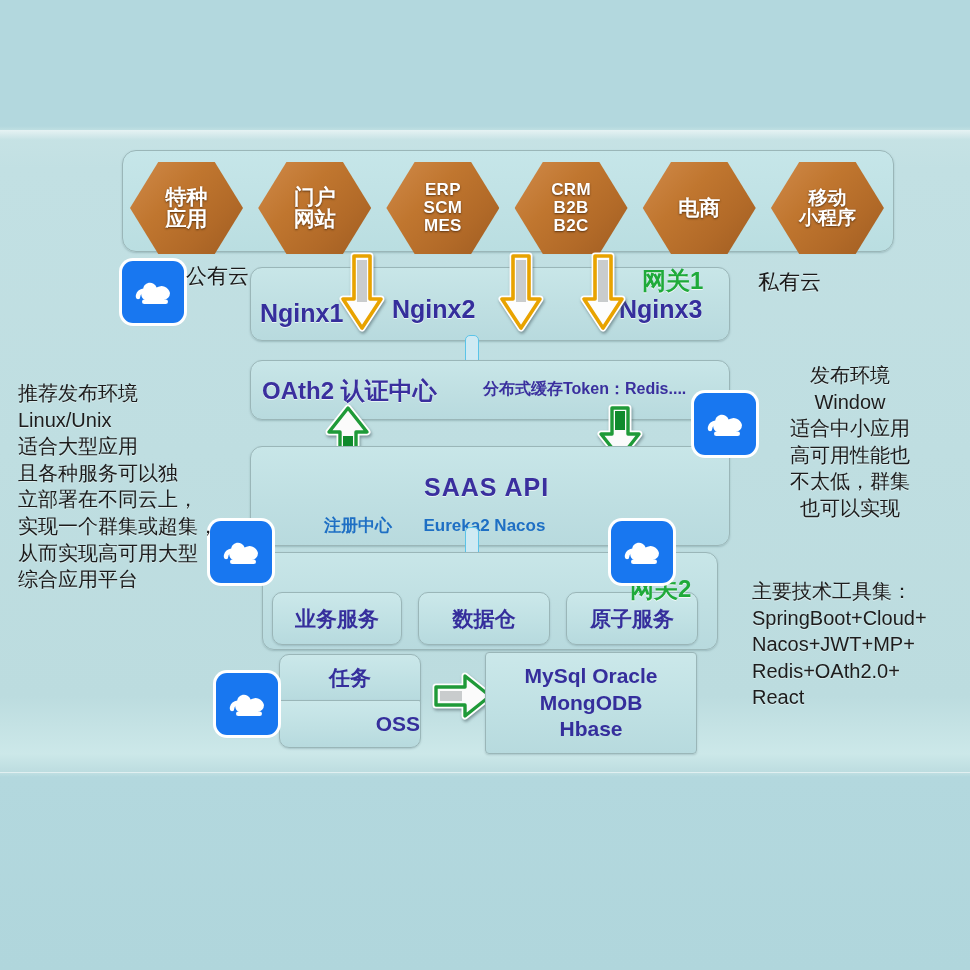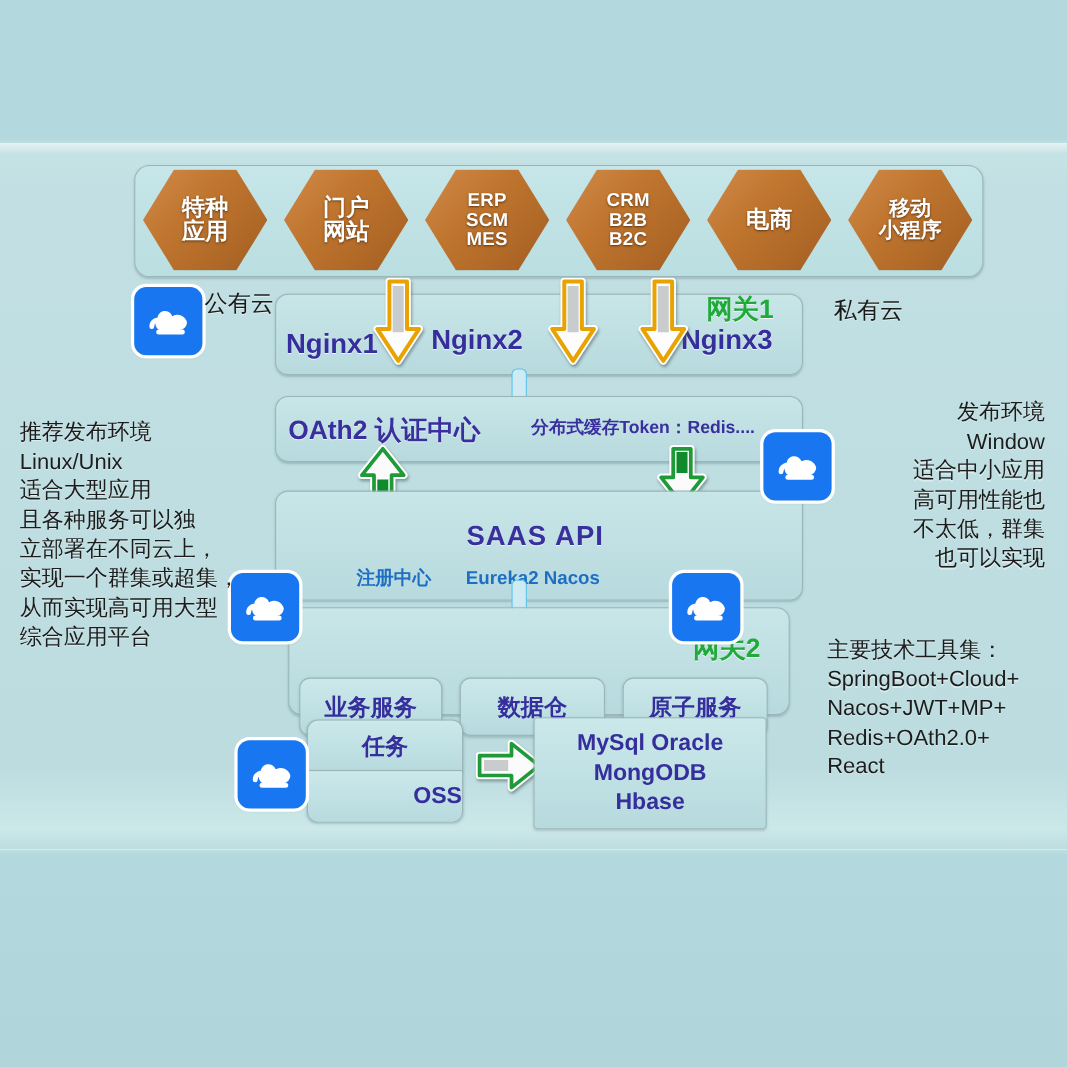--- a/index.html
+++ b/index.html
@@ -21,21 +21,21 @@
     background:linear-gradient(180deg,rgba(255,255,255,.55),rgba(255,255,255,0));}
 
   
   .box{position:absolute;border:1.4px solid #9ab6b8;border-radius:12px;
     background:linear-gradient(180deg,#c8e6e8 0%,#bfdfe2 55%,#b8dade 100%);
     box-shadow:0 1px 2px rgba(90,120,125,.35);}
 
   
   #appsRow{left:122px;top:150px;width:770px;height:100px;border-radius:14px;
     background:linear-gradient(180deg,#c6e6e9 0%,#bfe1e4 60%,#badee1 100%);}
-  .hexrow{position:absolute;left:122px;top:150px;width:770px;height:100px;
+  .hexrow{position:absolute;left:122px;top:150px;width:770px;height:116px;
     display:flex;align-items:center;justify-content:space-between;padding:0 8px;box-sizing:border-box;}
   .hex{position:relative;width:113px;height:92px;
     background:linear-gradient(135deg,#d08a4a 0%,#c0762f 38%,#b26a28 70%,#a05d22 100%);
     clip-path:polygon(25% 0%,75% 0%,100% 50%,75% 100%,25% 100%,0% 50%);
     display:flex;align-items:center;justify-content:center;
     filter:drop-shadow(0 1px 2px rgba(60,40,20,.45));}
   .hex span{color:#fff;font-weight:bold;text-align:center;line-height:1.05;
     text-shadow:0 1px 2px rgba(80,45,15,.9);}
   .hex.cn span{font-size:21px;}
   .hex.en span{font-size:17px;letter-spacing:.3px;}
@@ -63,21 +63,21 @@
   #saasBox{left:250px;top:446px;width:478px;height:98px;}
   #saasTitle{position:absolute;left:424px;top:473px;font-size:25px;font-weight:bold;color:#3a2f9e;
     letter-spacing:1px;text-shadow:0 1px 0 rgba(255,255,255,.6);}
   #saasSub{position:absolute;left:324px;top:514px;font-size:17px;font-weight:bold;color:#1e6fc4;}
 
   
   #svcBox{left:262px;top:552px;width:454px;height:96px;}
   .svc{position:absolute;top:592px;height:51px;border:1.4px solid #9ab6b8;border-radius:10px;
     background:linear-gradient(180deg,#cbe8ea 0%,#bfe0e3 60%,#b7dade 100%);
     display:flex;align-items:center;justify-content:center;
-    box-shadow:0 1px 2px rgba(90,120,125,.3);margin-top:24px;}
+    box-shadow:0 1px 2px rgba(90,120,125,.3);}
   .svc span{font-size:21px;font-weight:bold;color:#352e9c;}
   #svc1{left:272px;width:128px;}
   #svc2{left:418px;width:130px;text-align:right;}
   #svc3{left:566px;width:130px;}
 
   
   .tbx{position:absolute;left:279px;width:140px;height:46px;border:1.4px solid #9ab6b8;
     background:linear-gradient(180deg,#cbe8ea 0%,#bfe0e3 60%,#b7dade 100%);
     display:flex;align-items:center;justify-content:center;
     box-shadow:0 1px 2px rgba(90,120,125,.3);}
@@ -110,21 +110,21 @@
   
   .conn{position:absolute;width:12px;height:28px;border:1.6px solid #5bc4e8;border-radius:5px;
     background:#cfeaf3;}
   #conn1{left:465px;top:335px;}
   #conn2{left:465px;top:527px;}
 
   
   .sidetext{position:absolute;color:#1c1c1c;font-size:20px;line-height:1.33;
     text-shadow:0 1px 0 rgba(255,255,255,.45);white-space:pre-line;}
   #leftText{left:18px;top:336px;width:215px;margin-top:44px;}
-  #rightText1{left:750px;top:362px;width:200px;text-align:right;}
+  #rightText1{left:750px;top:362px;width:200px;text-align:center;}
   #rightText2{left:752px;top:578px;width:215px;}
   .lbl-cloud{position:absolute;font-size:21px;color:#1a1a1a;text-shadow:0 1px 0 rgba(255,255,255,.5);}
   #pubCloud{left:186px;top:262px;}
   #privCloud{left:758px;top:268px;}
 </style>
 </head>
 <body>
 
 <div id="stage">
   <div class="panel"></div>

